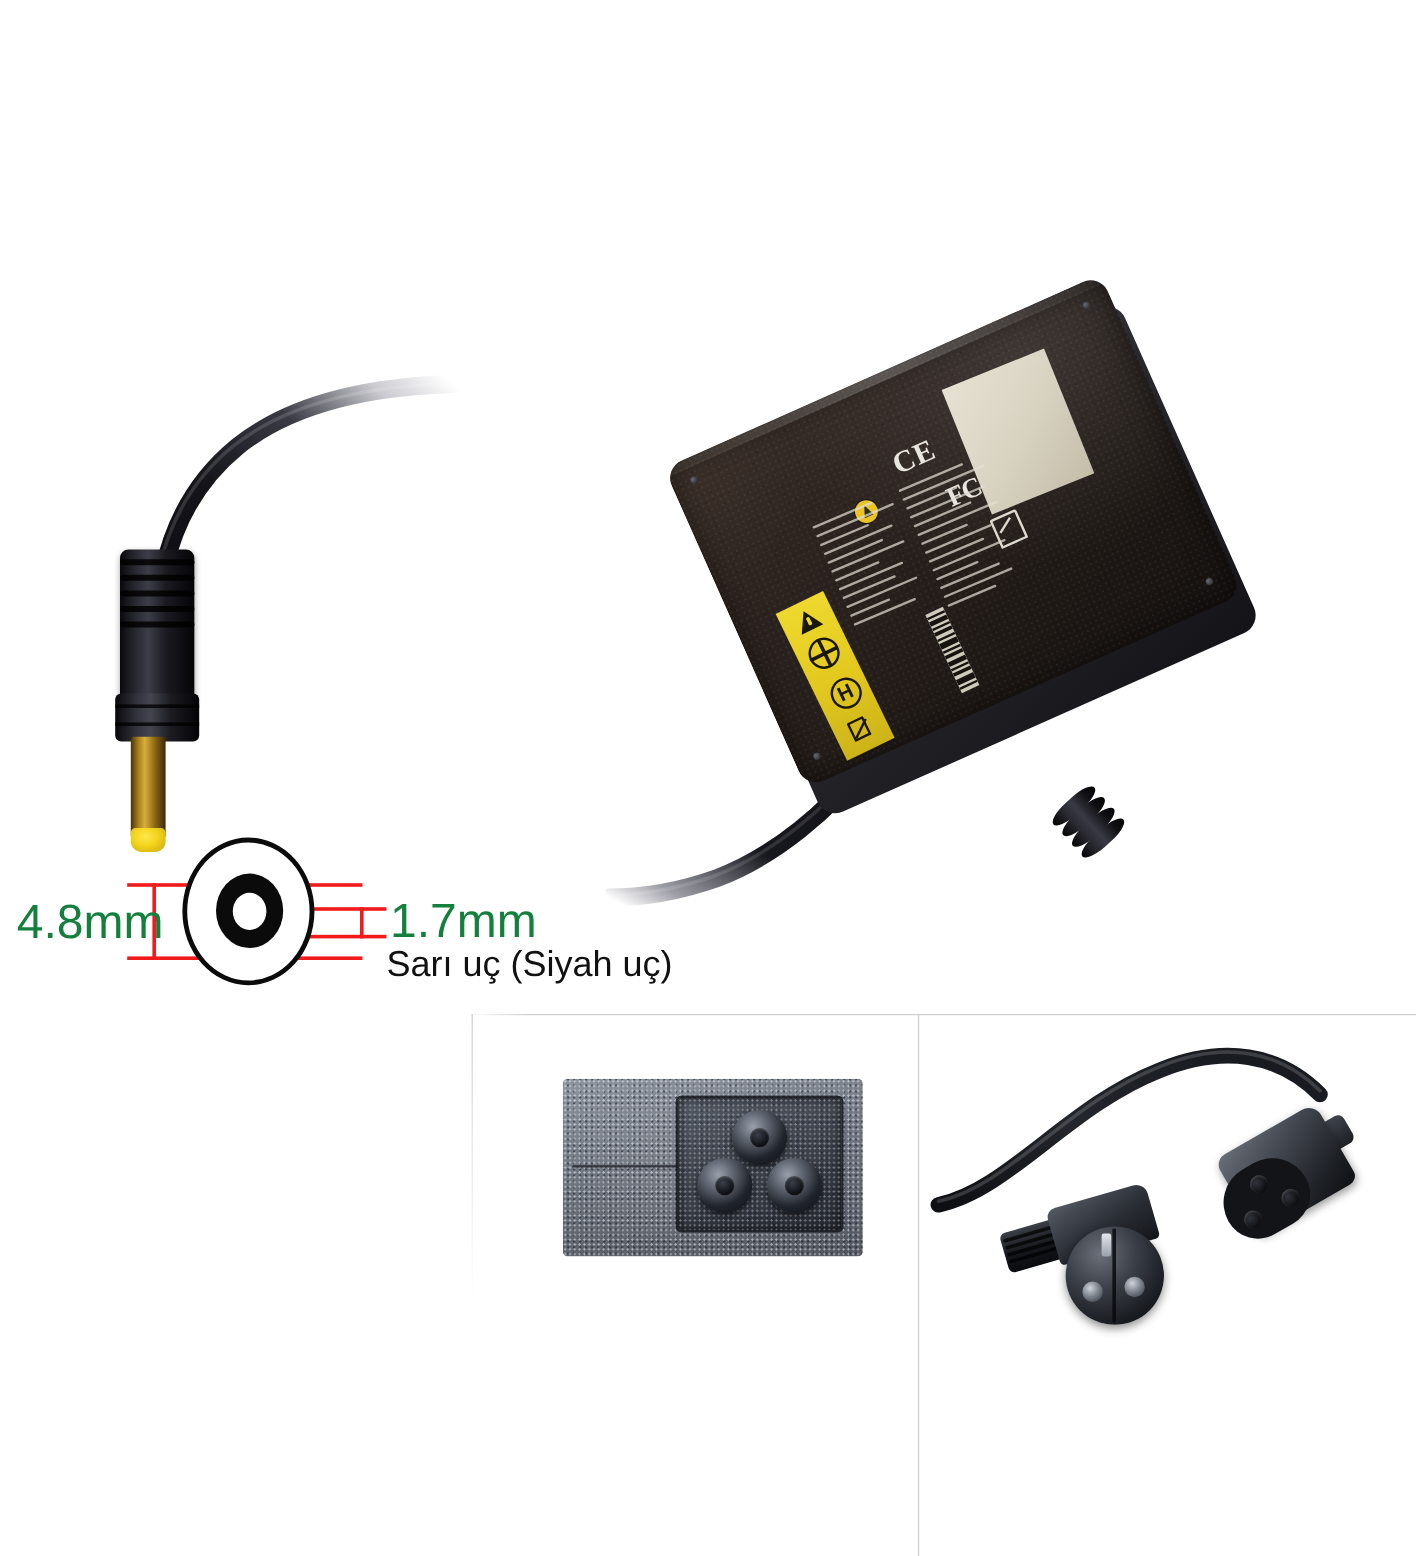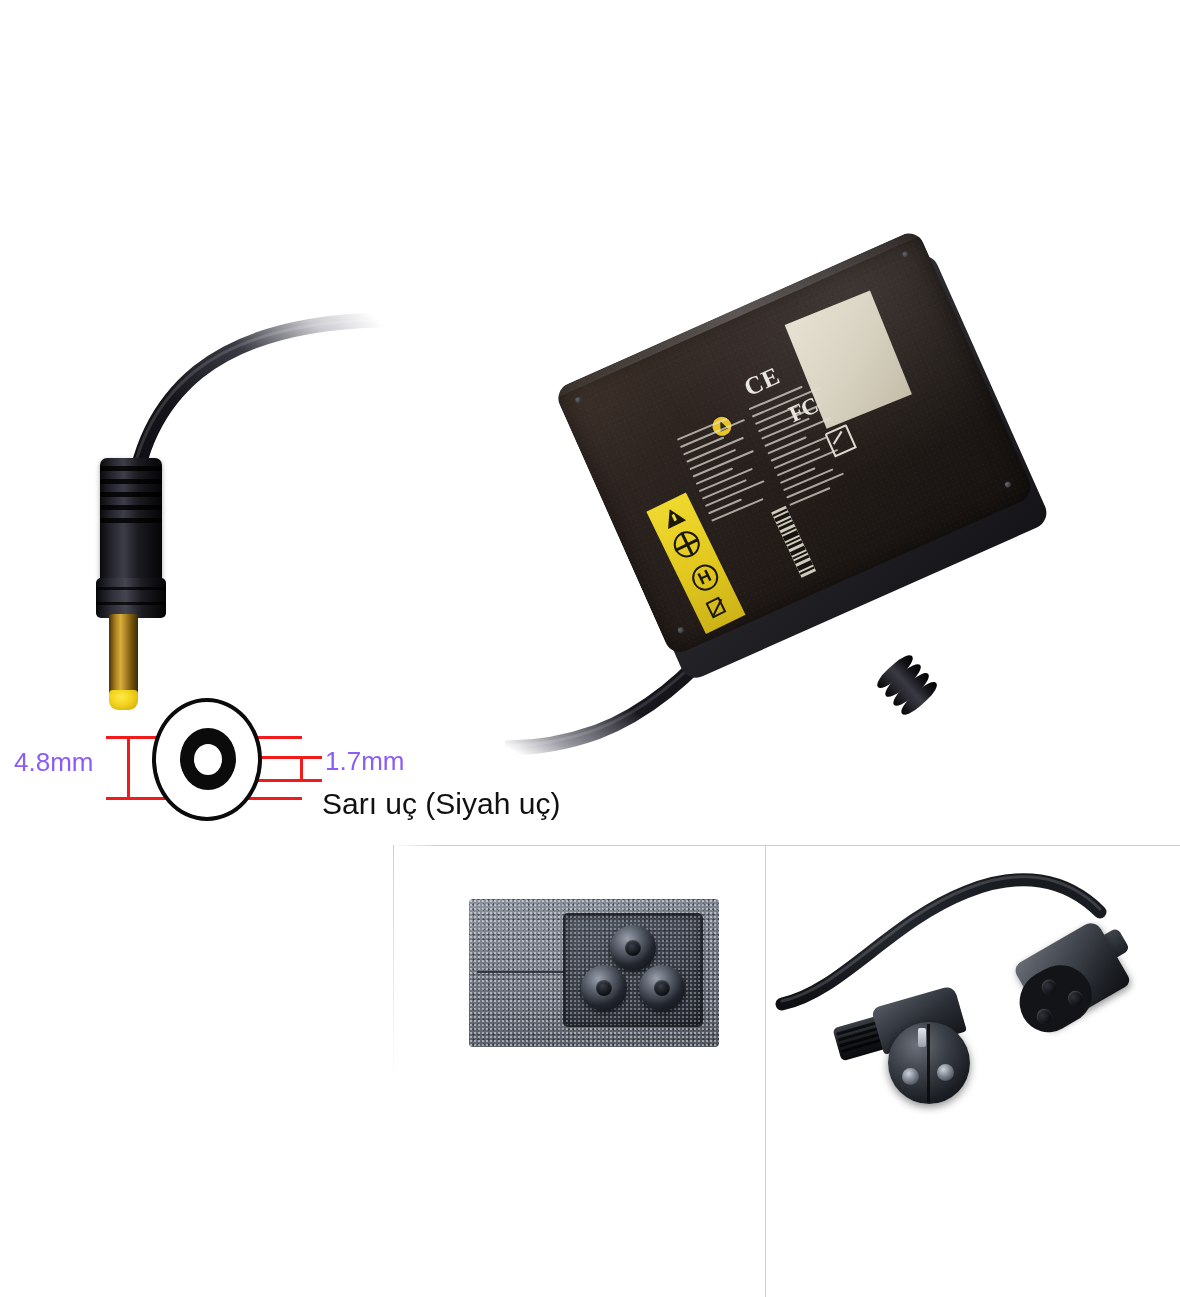--- a/index.html
+++ b/index.html
@@ -323,22 +323,22 @@
   #dim-diagram {
     position: absolute;
     left: 0;
     top: 688px;
     width: 600px;
     height: 150px;
   }
   .dim-label {
     position: absolute;
     font-family: "Liberation Sans", sans-serif;
-    font-size: 26px;
-    color: #8b5cf6;
+    font-size: 40px;
+    color: #15803d;
     white-space: nowrap;
     line-height: 1;
   }
   #dim-label-outer { left: 14px; top: 61px; }
   #dim-label-inner { left: 325px; top: 60px; }
   #tip-color-note {
     position: absolute;
     left: 322px; top: 101px;
     font-family: "Liberation Sans", sans-serif;
     font-size: 30px;

